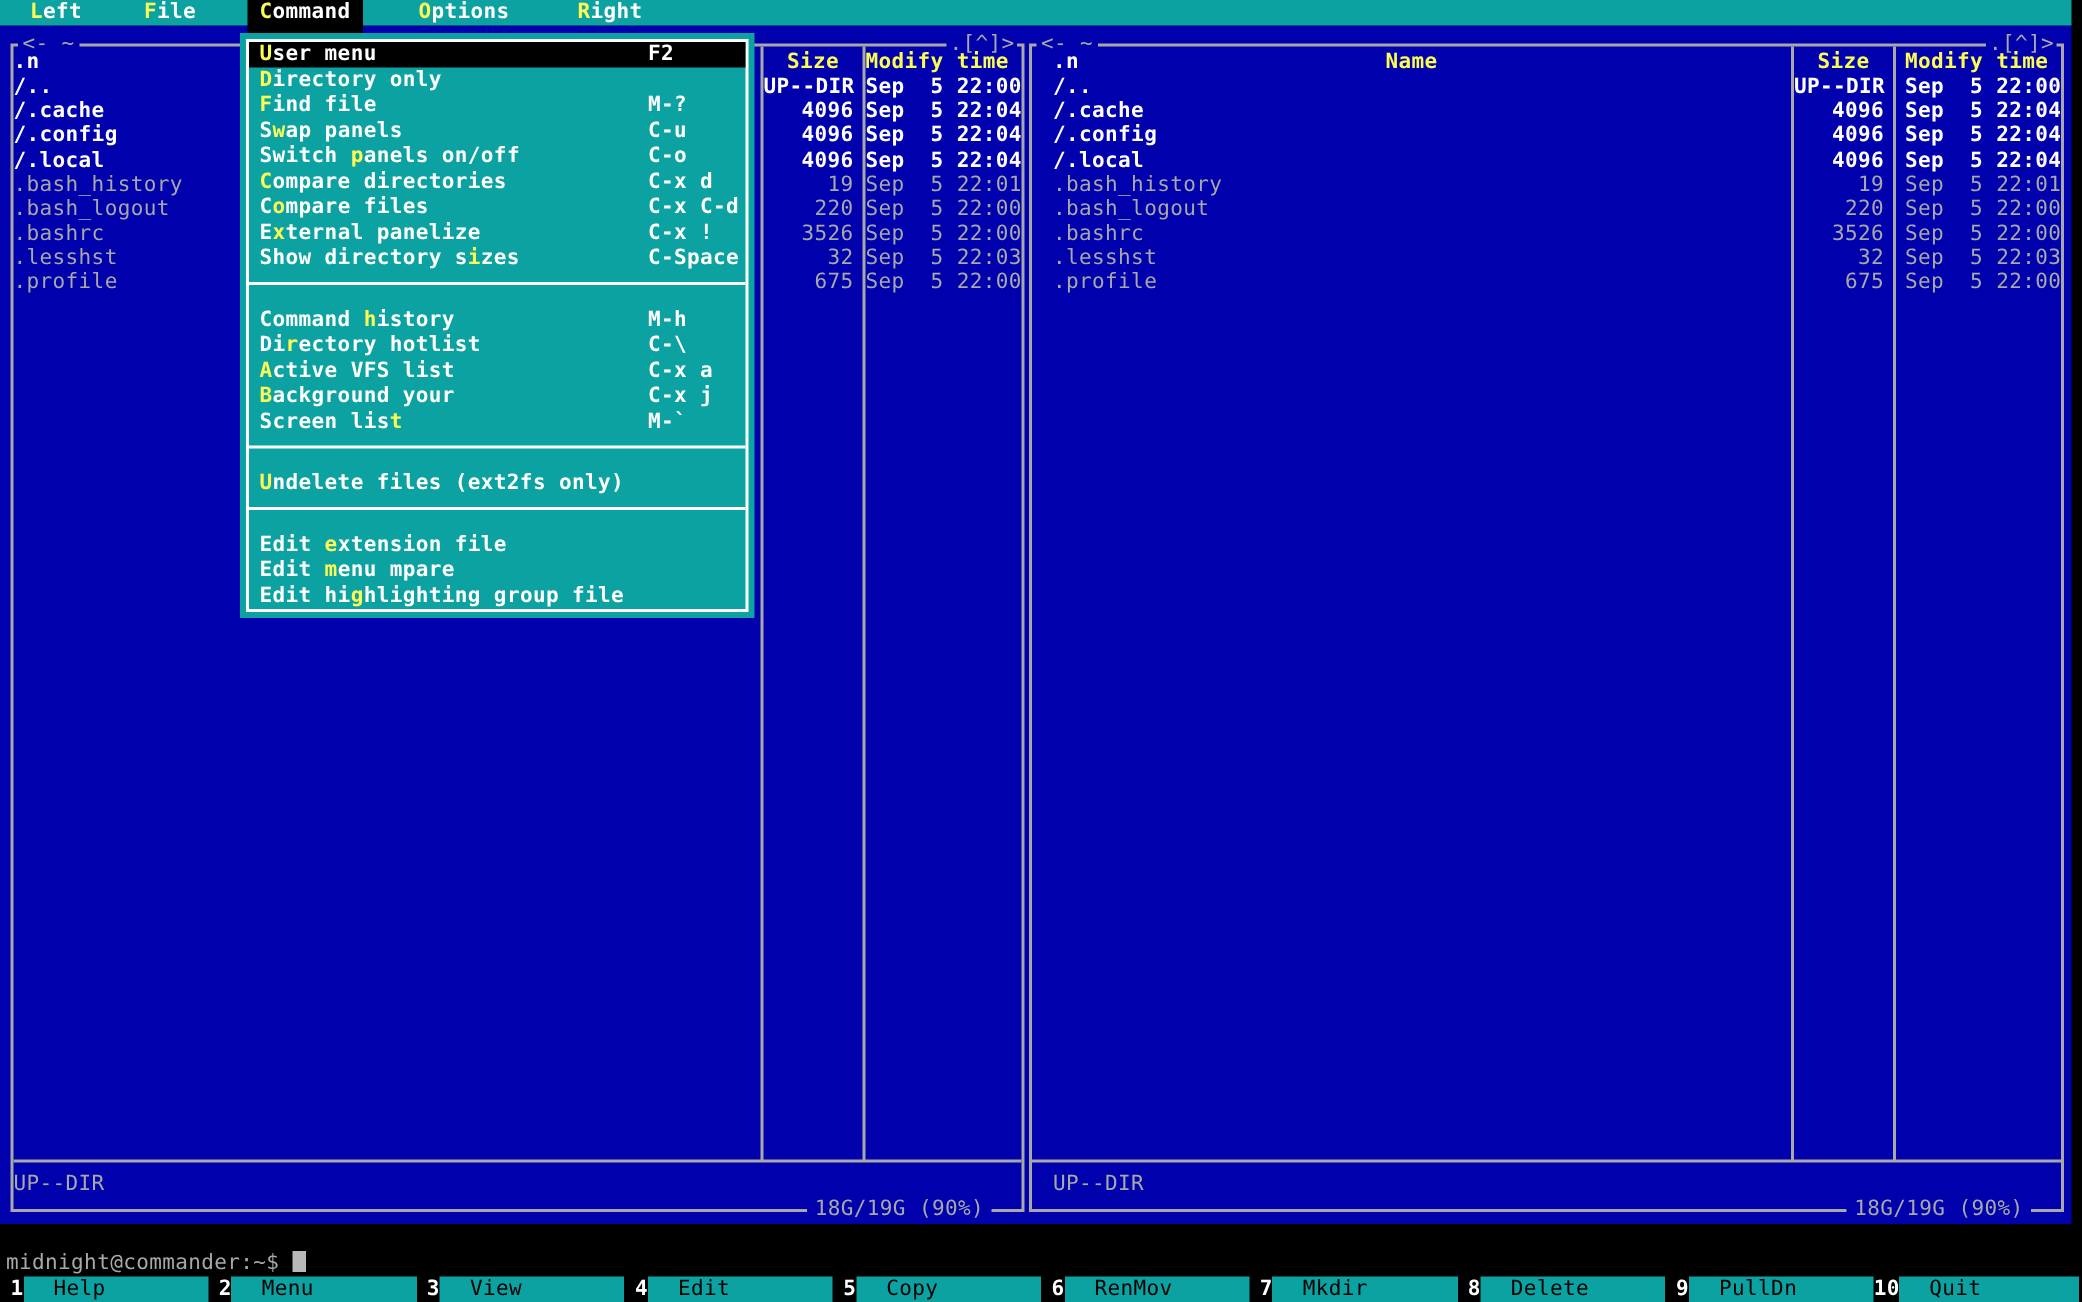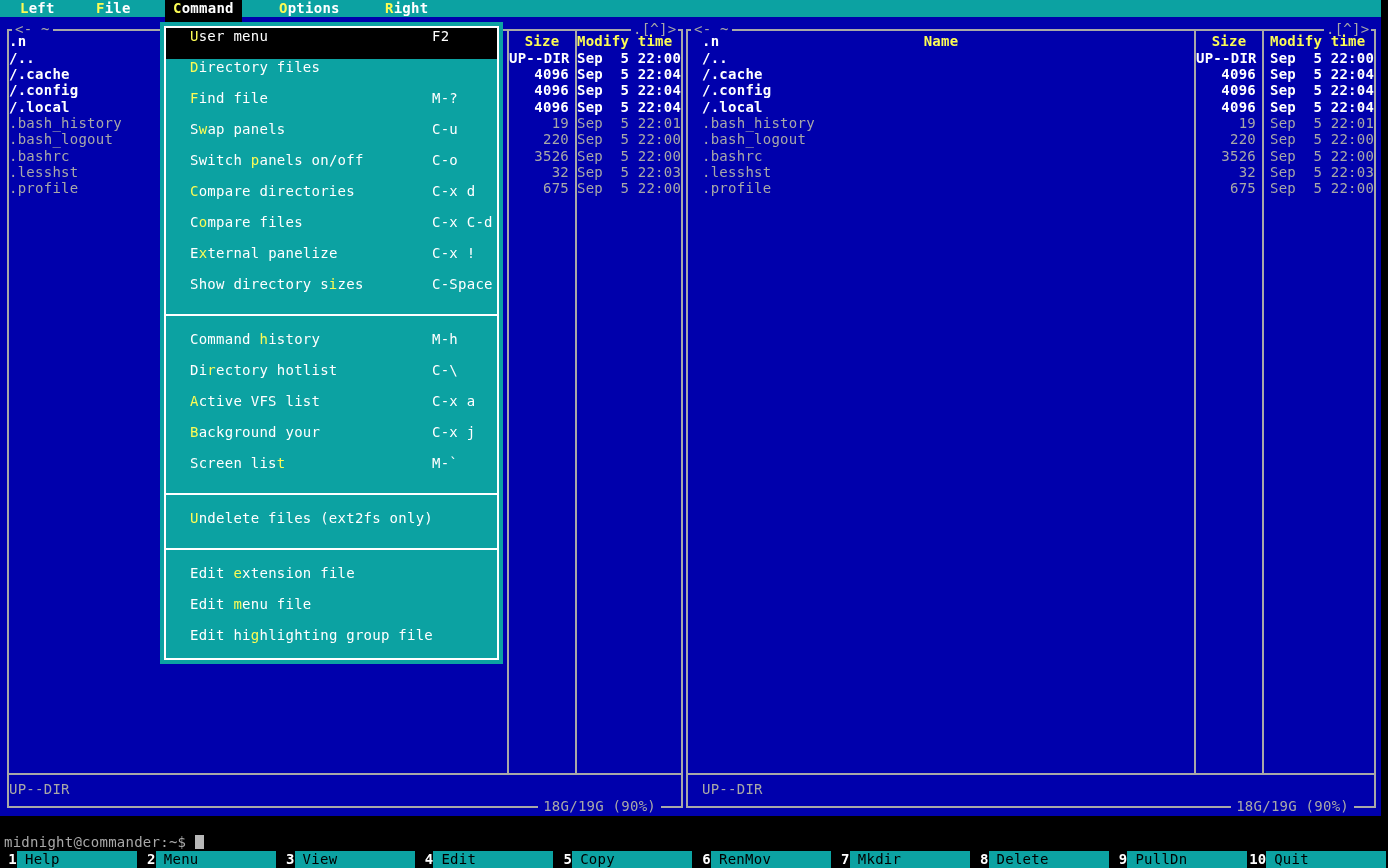--- a/index.html
+++ b/index.html
@@ -20,34 +20,34 @@
   
   .panelsbg{position:absolute;left:0;top:17px;width:1381px;height:799px;background:var(--blue);z-index:1;}
   .panel-layer{position:absolute;left:0;top:0;width:1388px;height:868px;z-index:2;}
   .frame{position:absolute;border:2px solid var(--frame);box-sizing:border-box;background:transparent;}
   .vline{position:absolute;width:2px;background:var(--frame);}
   .hline{position:absolute;height:2px;background:var(--frame);}
   .ontop{background:var(--blue);}
   
   .dropdown{position:absolute;left:160px;top:22px;width:343px;background:var(--bar);z-index:30;}
   .dd-inner{margin:4px;border:2px solid var(--mborder);}
-  .mrow{position:relative;height:31px;line-height:17px;padding-left:24px;color:var(--bright);font-weight:normal;white-space:pre;}
+  .mrow{position:relative;height:17px;line-height:17px;padding-left:7px;color:var(--bright);font-weight:bold;white-space:pre;}
   .mrow.selected{background:var(--sel);}
   .mshort{position:absolute;left:266px;top:0;white-space:pre;text-align:center;}
   .msep{height:17px;}
   .msep > div{margin-top:7px;border-top:2px solid var(--mborder);}
   
   .hintline{position:absolute;left:4px;top:818px;height:17px;line-height:17px;color:var(--dim);white-space:pre;z-index:5;}
   .promptline{position:absolute;left:4px;top:834px;height:17px;line-height:17px;color:var(--dim);white-space:pre;z-index:5;}
   .cursor{display:inline-block;width:9px;height:14px;background:#B8B8B8;vertical-align:-2px;margin-left:9px;}
   
   .keybar{position:absolute;left:0;top:851px;width:1388px;height:17px;display:flex;z-index:5;}
   .fkey{display:flex;width:138.8px;height:17px;}
   .fnum{width:17px;text-align:right;color:var(--bright);font-weight:bold;line-height:17px;white-space:pre;}
-  .flabel{width:112px;background:var(--bar);color:#000;line-height:17px;padding-left:8px;white-space:pre;overflow:hidden;}
+  .flabel{width:112px;background:var(--bar);color:#000;line-height:17px;padding-left:20px;white-space:pre;overflow:hidden;}
   .fkey:last-child .flabel{flex:1;margin-right:2px;}
 </style>
 </head>
 <body>
 
 <div class="screen" style="--blue: #0000AC; --bar: #0CA2A2; --hotkey: #FCFC54; --bright: #FFFFFF; --dim: #A8A8A8; --sel: #000000; --frame: #A8A8A8; --mborder: #FFFFFF;">
 
   <div class="panelsbg"></div>
 
   <div class="menubar">
@@ -137,21 +137,21 @@
       <div class="txt dim" style="left: 702px; top: 180.24px;">.profile</div>
       <div class="txt dim" style="left: 1196px; top: 180.24px; width: 60px; text-align: right;">675</div>
       <div class="txt dim" style="left: 1270px; top: 180.24px;">Sep  5 22:00</div>
       <div class="txt dim" style="left: 702px; top: 781px;">UP--DIR</div>
       <div class="txt" style="left: 686px; top: 798px; width: 668px; text-align: right;"><span class="dim ontop" style="padding: 0px 5px;">18G/19G (90%)</span></div>
     </div>
 
   <div class="dropdown">
     <div class="dd-inner">
         <div class="mrow selected"><span class="hot">U</span><span>ser menu</span><span class="mshort">F2</span></div>
-        <div class="mrow"><span class="hot">D</span><span>irectory files</span></div>
+        <div class="mrow"><span class="hot">D</span><span>irectory only</span></div>
         <div class="mrow"><span class="hot">F</span><span>ind file</span><span class="mshort">M-?</span></div>
         <div class="mrow"><span>S</span><span class="hot">w</span><span>ap panels</span><span class="mshort">C-u</span></div>
         <div class="mrow"><span>Switch </span><span class="hot">p</span><span>anels on/off</span><span class="mshort">C-o</span></div>
         <div class="mrow"><span class="hot">C</span><span>ompare directories</span><span class="mshort">C-x d</span></div>
         <div class="mrow"><span>C</span><span class="hot">o</span><span>mpare files</span><span class="mshort">C-x C-d</span></div>
         <div class="mrow"><span>E</span><span class="hot">x</span><span>ternal panelize</span><span class="mshort">C-x !</span></div>
         <div class="mrow"><span>Show directory s</span><span class="hot">i</span><span>zes</span><span class="mshort">C-Space</span></div>
         <div class="msep">
           <div></div>
         </div>
@@ -161,21 +161,21 @@
         <div class="mrow"><span class="hot">B</span><span>ackground your</span><span class="mshort">C-x j</span></div>
         <div class="mrow"><span>Screen lis</span><span class="hot">t</span><span class="mshort">M-`</span></div>
         <div class="msep">
           <div></div>
         </div>
         <div class="mrow"><span class="hot">U</span><span>ndelete files (ext2fs only)</span></div>
         <div class="msep">
           <div></div>
         </div>
         <div class="mrow"><span>Edit </span><span class="hot">e</span><span>xtension file</span></div>
-        <div class="mrow"><span>Edit </span><span class="hot">m</span><span>enu file</span></div>
+        <div class="mrow"><span>Edit </span><span class="hot">m</span><span>enu mpare</span></div>
         <div class="mrow"><span>Edit hi</span><span class="hot">g</span><span>hlighting group file</span></div>
       </div>
   </div>
 
 
   <div class="promptline"><span>midnight@commander:~$</span><span class="cursor"></span></div>
 
   <div class="keybar">
       <div class="fkey">
         <span class="fnum">1</span>

